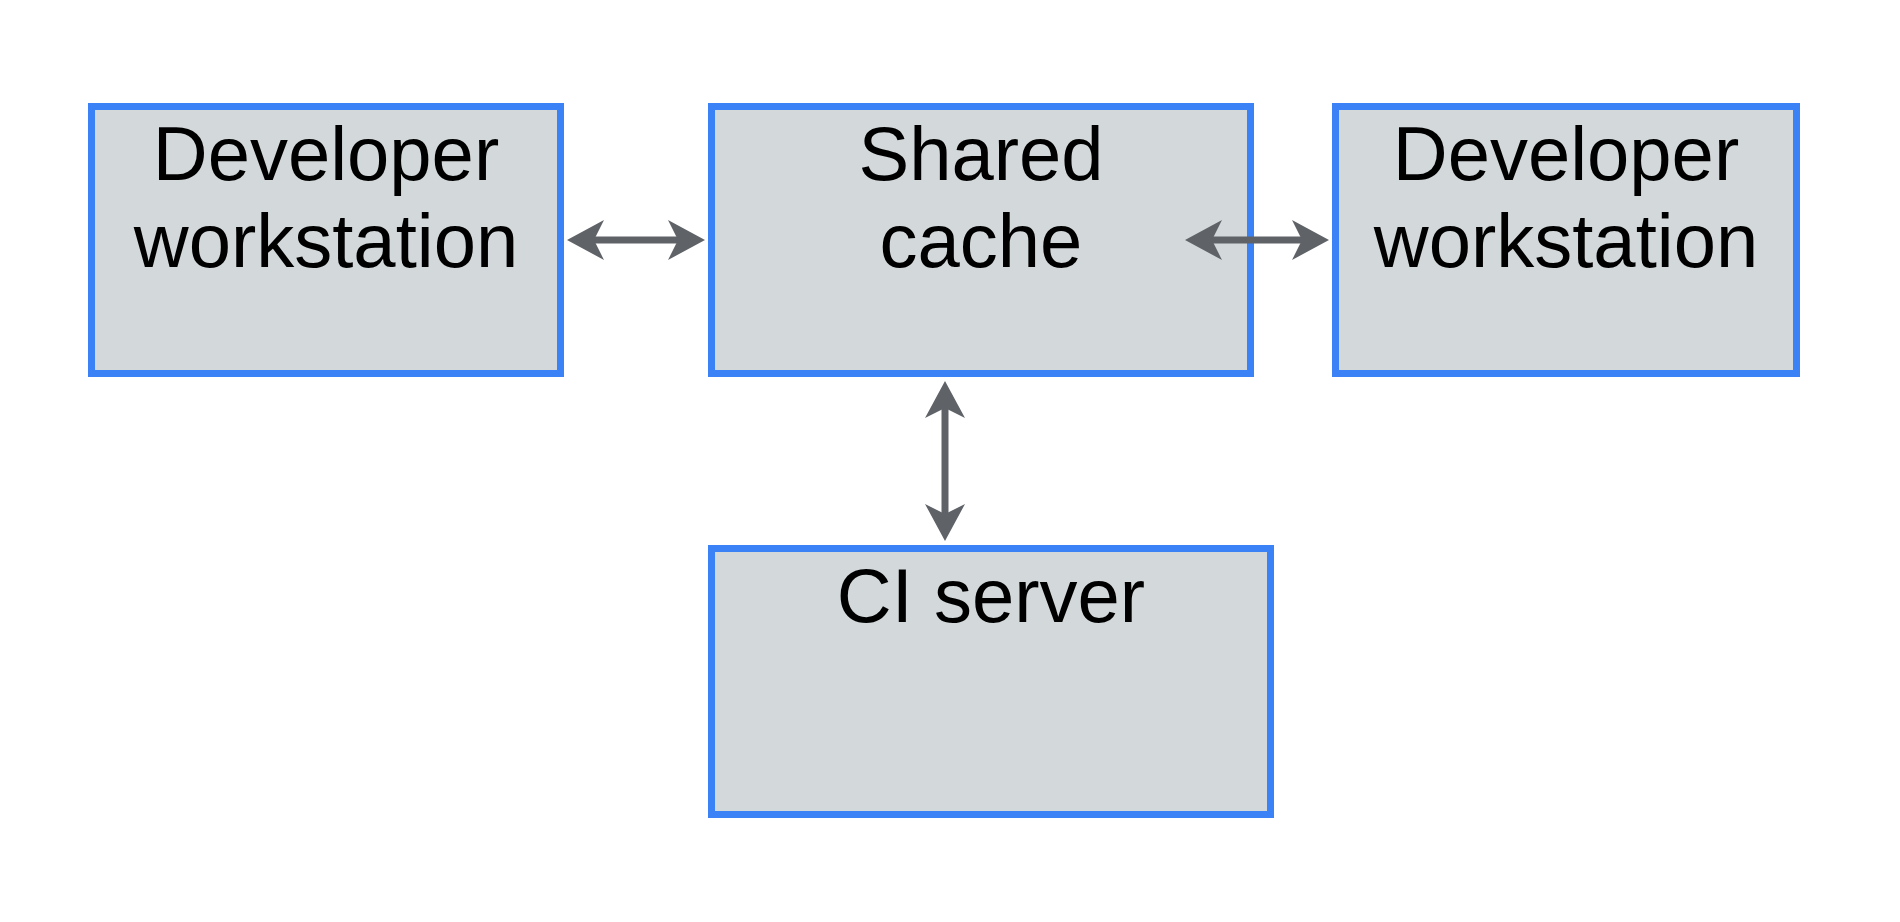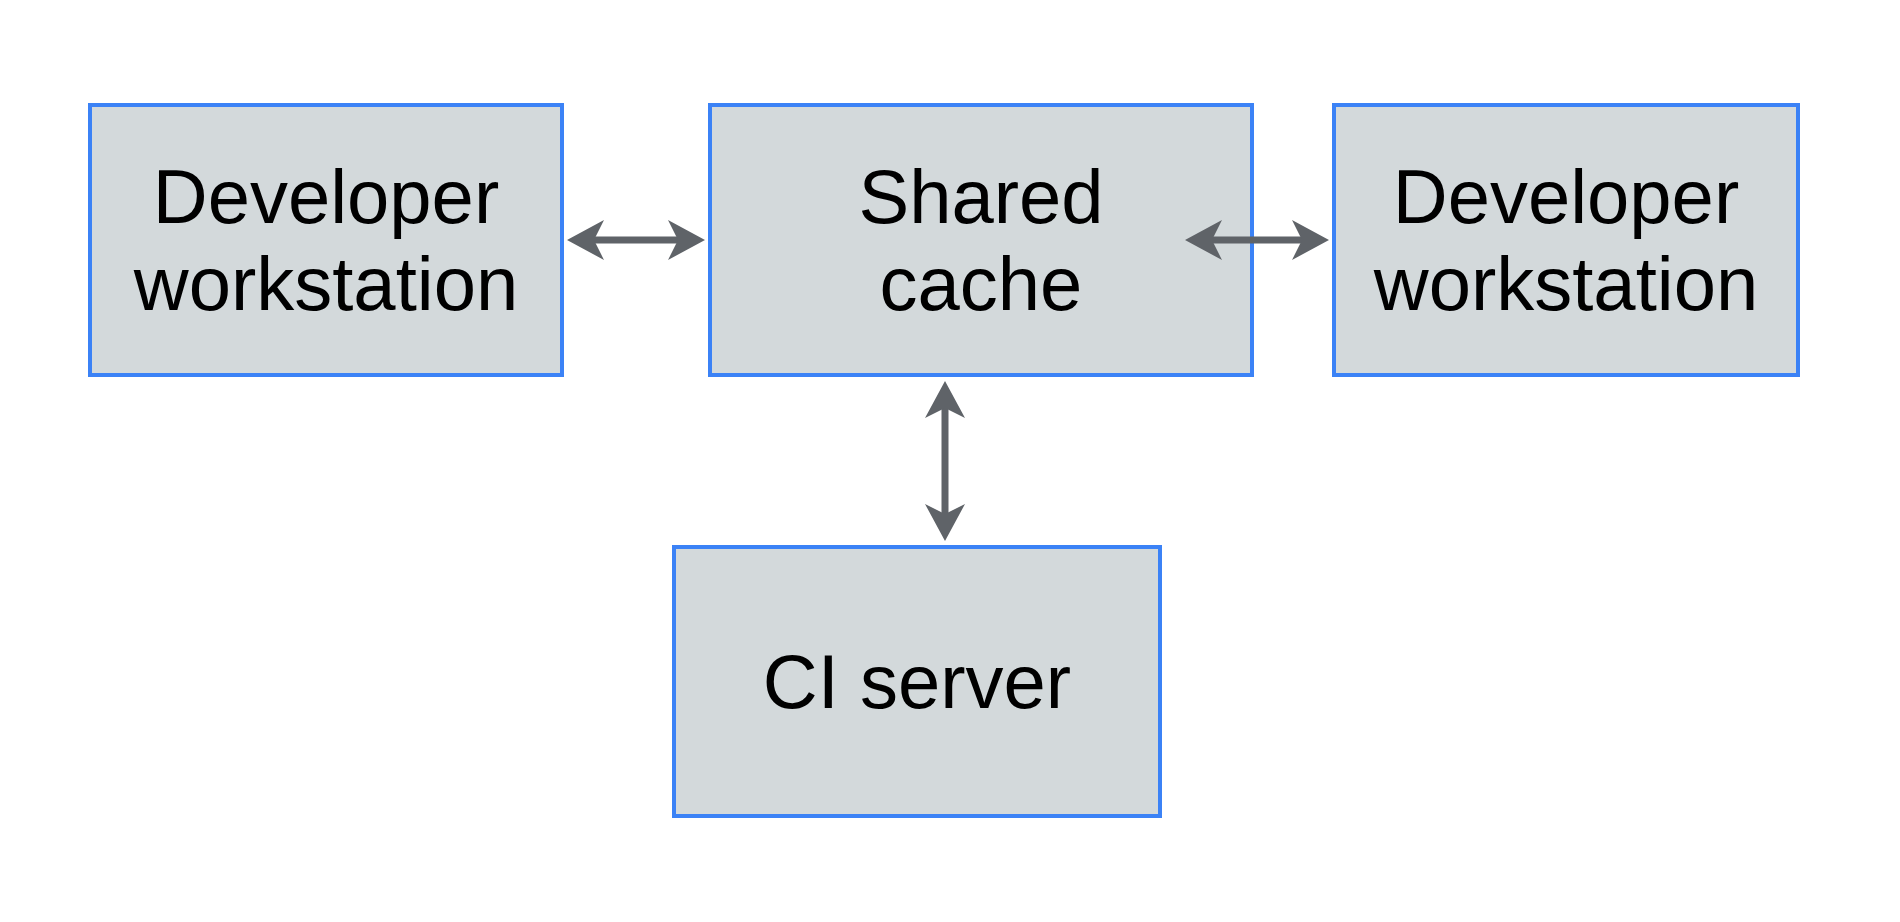--- a/index.html
+++ b/index.html
@@ -15,34 +15,33 @@
     font-family: "Liberation Sans", sans-serif;
   }
   .diagram {
     position: absolute;
     inset: 0;
   }
   .node {
     position: absolute;
     box-sizing: border-box;
     background: #d3d9db;
-    border: 4px solid #3b82f6;
+    border: 7px solid #3b82f6;
     display: flex;
-    align-items: center;
     justify-content: center;
     text-align: center;
     font-size: 76px;
     line-height: 1.15;
     color: #000000;
     white-space: pre-line;
   }
   .node-dev-left    { left:  88px; top: 103px; width: 476px; height: 274px; }
   .node-cache       { left: 708px; top: 103px; width: 546px; height: 274px; }
   .node-dev-right   { left: 1332px; top: 103px; width: 468px; height: 274px; }
-  .node-ci          { left: 672px; top: 545px; width: 490px; height: 273px; }
+  .node-ci          { left: 708px; top: 545px; width: 566px; height: 273px; }
   .arrow-layer {
     position: absolute;
     inset: 0;
     pointer-events: none;
   }
 </style>
 </head>
 <body>
 
 <div class="diagram">

